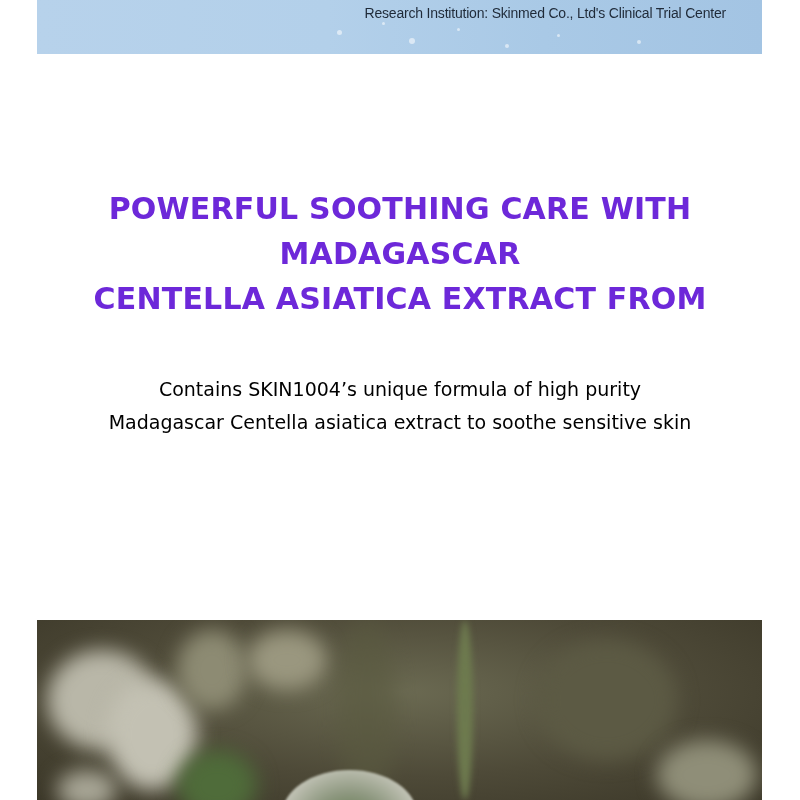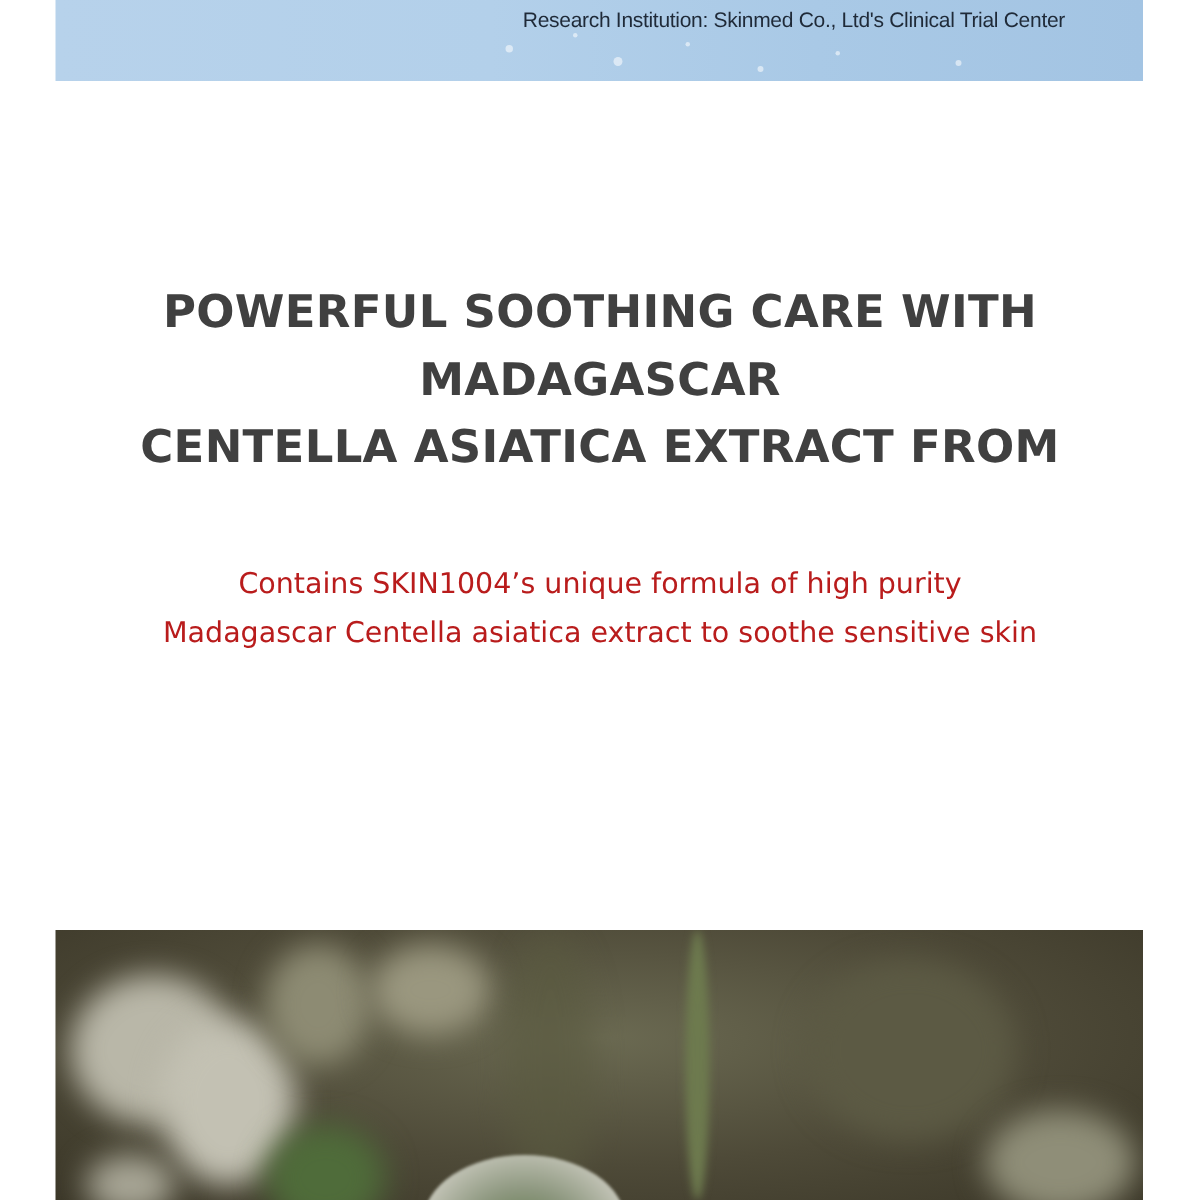--- a/index.html
+++ b/index.html
@@ -4,32 +4,32 @@
   <style>
     html, body { margin: 0; padding: 0; background: #ffffff; }
     body { width: 800px; height: 800px; overflow: hidden; position: relative; font-family: "Liberation Sans", sans-serif; }
     .banner {
       position: absolute; left: 37px; top: 0; width: 725px; height: 54px;
       background: linear-gradient(90deg, #b7d2eb 0%, #b3d0ea 40%, #a9c9e6 70%, #a3c4e3 100%);
       overflow: hidden;
     }
     .banner .sparkle { position: absolute; border-radius: 50%; background: rgba(255,255,255,0.55); }
     .banner-text {
-      position: absolute; right: 52px; top: 5px;
+      position: absolute; right: 36px; top: 5px;
       font-family: "Liberation Sans", sans-serif; font-size: 14px; color: #1f2a38; letter-spacing: -0.2px;
     }
     .headline {
       position: absolute; left: 0; top: 186px; width: 800px; text-align: center;
       font-family: "DejaVu Sans", sans-serif; font-weight: bold; font-size: 30px; line-height: 45px;
-      color: #404040; letter-spacing: 0.2px;
+      color: #6d28d9; letter-spacing: 0.2px;
     }
     .headline span { display: block; }
     .body-copy {
       position: absolute; left: 0; top: 373px; width: 800px; text-align: center;
-      font-family: "DejaVu Sans", sans-serif; font-size: 19px; line-height: 33px; color: #b91c1c;
+      font-family: "DejaVu Sans", sans-serif; font-size: 19px; line-height: 33px; color: #000000;
     }
     .body-copy span { display: block; }
     .photo {
       position: absolute; left: 37px; top: 620px; width: 725px; height: 180px; overflow: hidden;
       background: radial-gradient(ellipse at 50% 40%, #6b6a52 0%, #4e4a38 55%, #3b3728 100%);
     }
     .blob { position: absolute; border-radius: 50%; filter: blur(10px); }
     .leaf {
       position: absolute; left: 245px; top: 150px; width: 135px; height: 90px; border-radius: 50% 50% 40% 40%;
       background: radial-gradient(ellipse at 50% 70%, #4c6a35 0%, #8e9880 45%, #c8c8bc 80%);

